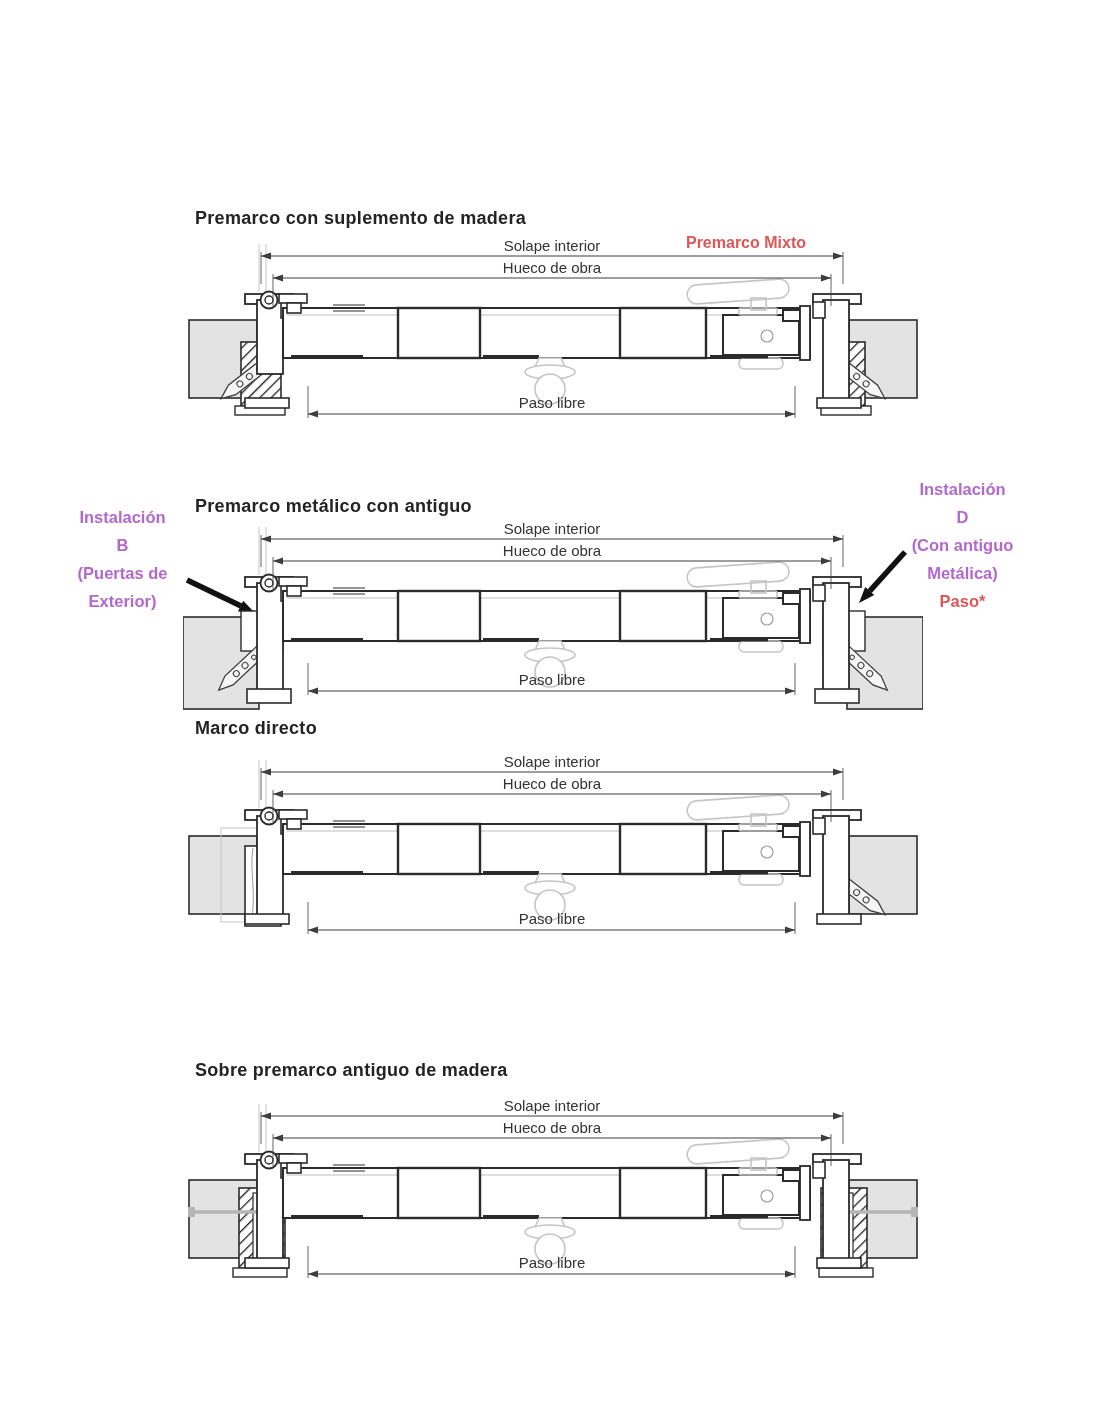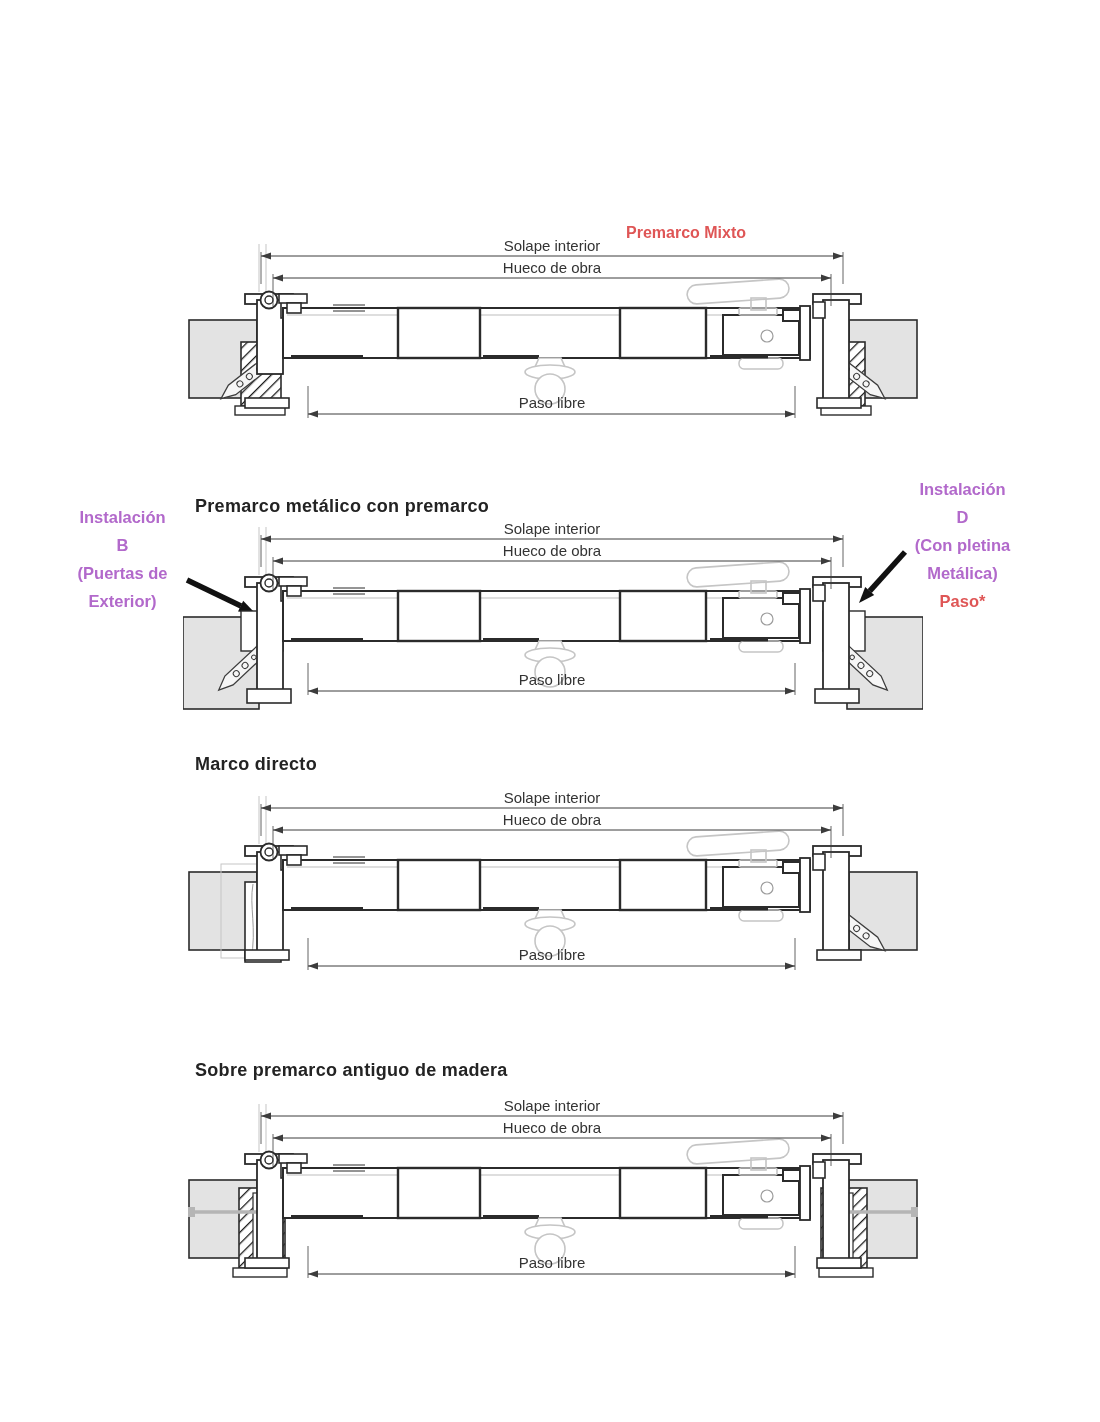--- a/index.html
+++ b/index.html
@@ -2,35 +2,36 @@
 <html style="--red: #df5656; --purple: #b269cb; --title: #232323;"><head>
 <meta charset="utf-8">
 <style>
   html,body{margin:0;padding:0;background:#ffffff;}
   .page{position:relative;width:1100px;height:1422px;background:#fff;overflow:hidden;
         font-family:"Liberation Sans",sans-serif;}
   .sec{position:absolute;left:0;width:1100px;}
   .title{position:absolute;left:195px;top:0;margin:0;
          font:700 18px/1.2 "Liberation Sans",sans-serif;color:var(--title,#232323);
          letter-spacing:.3px;white-space:nowrap;}
-  .badge{position:absolute;left:626px;top:15px;width:180px;text-align:left;
+  .badge{position:absolute;left:626px;top:25px;width:180px;text-align:right;
          font:700 16px/1.2 "Liberation Sans",sans-serif;color:var(--red,#df5656);}
   .diagram{position:absolute;left:183px;width:740px;height:192px;}
   .diagram svg{display:block;width:740px;height:192px;}
   .note{position:absolute;text-align:center;
         font:700 16.5px/28px "Liberation Sans",sans-serif;color:var(--purple,#b269cb);}
   .note .extra{color:var(--red,#df5656);}
   .arrow{position:absolute;}
 </style>
 </head>
 <body>
 
 <div class="page">
 
   <section class="sec" style="top:208px;height:240px">
+    <h2 class="title">Premarco con suplemento de madera</h2>
     <div class="badge">Premarco Mixto</div>
     <div class="diagram" style="top:28px">
         <svg viewBox="0 0 740 192" xmlns="http://www.w3.org/2000/svg">
   <defs>
             <pattern id="hatch0" width="8" height="8" patternUnits="userSpaceOnUse" patternTransform="rotate(45)">
     <rect width="8" height="8" fill="#ffffff"></rect>
               <line x1="0" y1="0" x2="0" y2="8" stroke="#1c1c1c" stroke-width="2.6"></line>
   </pattern>
           </defs>
           <line x1="76" y1="8" x2="76" y2="56" stroke="#c5c5c5" stroke-width="1"></line>
@@ -122,37 +123,37 @@
     <polygon points="612,178 602,174.5 602,181.5" fill="#3c3c3c"></polygon>
     <line x1="125" y1="182" x2="125" y2="150" stroke="#3c3c3c" stroke-width="0.8"></line>
     <line x1="612" y1="182" x2="612" y2="150" stroke="#3c3c3c" stroke-width="0.8"></line>
     <text x="369" y="172" text-anchor="middle" font-family="Liberation Sans, sans-serif" font-size="15" fill="#333">Paso libre</text>
   </g>
         </svg>
       </div>
   </section>
 
   <section class="sec" style="top:496px;height:240px">
-    <h2 class="title">Premarco metálico con premarco</h2>
+    <h2 class="title">Premarco metálico con antiguo</h2>
 
     <div class="note" style="left:30px;top:7px;width:185px">
       <div>Instalación</div>
       <div>B</div>
       <div>(Puertas de</div>
       <div>Exterior)</div>
     </div>
     <svg class="arrow" style="left:183px;top:78px" width="90" height="50">
       <line x1="4" y1="6" x2="58" y2="32" stroke="#111" stroke-width="5.5"></line>
       <polygon points="72,39 55,37.5 60.2,26.7" fill="#111"></polygon>
     </svg>
 
     <div class="note" style="left:870px;top:-21px;width:185px">
       <div>Instalación</div>
       <div>D</div>
-      <div>(Con pletina</div>
+      <div>(Con antiguo</div>
       <div>Metálica)</div>
       <div class="extra">Paso*</div>
     </div>
     <svg class="arrow" style="left:845px;top:52px" width="70" height="70">
       <line x1="60" y1="4" x2="24.7" y2="43.1" stroke="#111" stroke-width="5.5"></line>
       <polygon points="14,55 20.2,39.1 29.2,47.1" fill="#111"></polygon>
     </svg>
 
     <div class="diagram" style="top:23px">
         <svg viewBox="0 0 740 192" xmlns="http://www.w3.org/2000/svg">
@@ -248,21 +249,21 @@
     <polygon points="125,172 135,168.5 135,175.5" fill="#3c3c3c"></polygon>
     <polygon points="612,172 602,168.5 602,175.5" fill="#3c3c3c"></polygon>
     <line x1="125" y1="176" x2="125" y2="144" stroke="#3c3c3c" stroke-width="0.8"></line>
     <line x1="612" y1="176" x2="612" y2="144" stroke="#3c3c3c" stroke-width="0.8"></line>
     <text x="369" y="166" text-anchor="middle" font-family="Liberation Sans, sans-serif" font-size="15" fill="#333">Paso libre</text>
   </g>
         </svg>
       </div>
   </section>
 
-  <section class="sec" style="top:754px;height:240px">
+  <section class="sec" style="top:718px;height:240px">
     <h2 class="title">Marco directo</h2>
     <div class="diagram" style="top:34px">
         <svg viewBox="0 0 740 192" xmlns="http://www.w3.org/2000/svg">
   <defs>
             <pattern id="hatch2" width="8" height="8" patternUnits="userSpaceOnUse" patternTransform="rotate(45)">
     <rect width="8" height="8" fill="#ffffff"></rect>
               <line x1="0" y1="0" x2="0" y2="8" stroke="#1c1c1c" stroke-width="2.6"></line>
   </pattern>
           </defs>
           <line x1="76" y1="8" x2="76" y2="56" stroke="#c5c5c5" stroke-width="1"></line>

